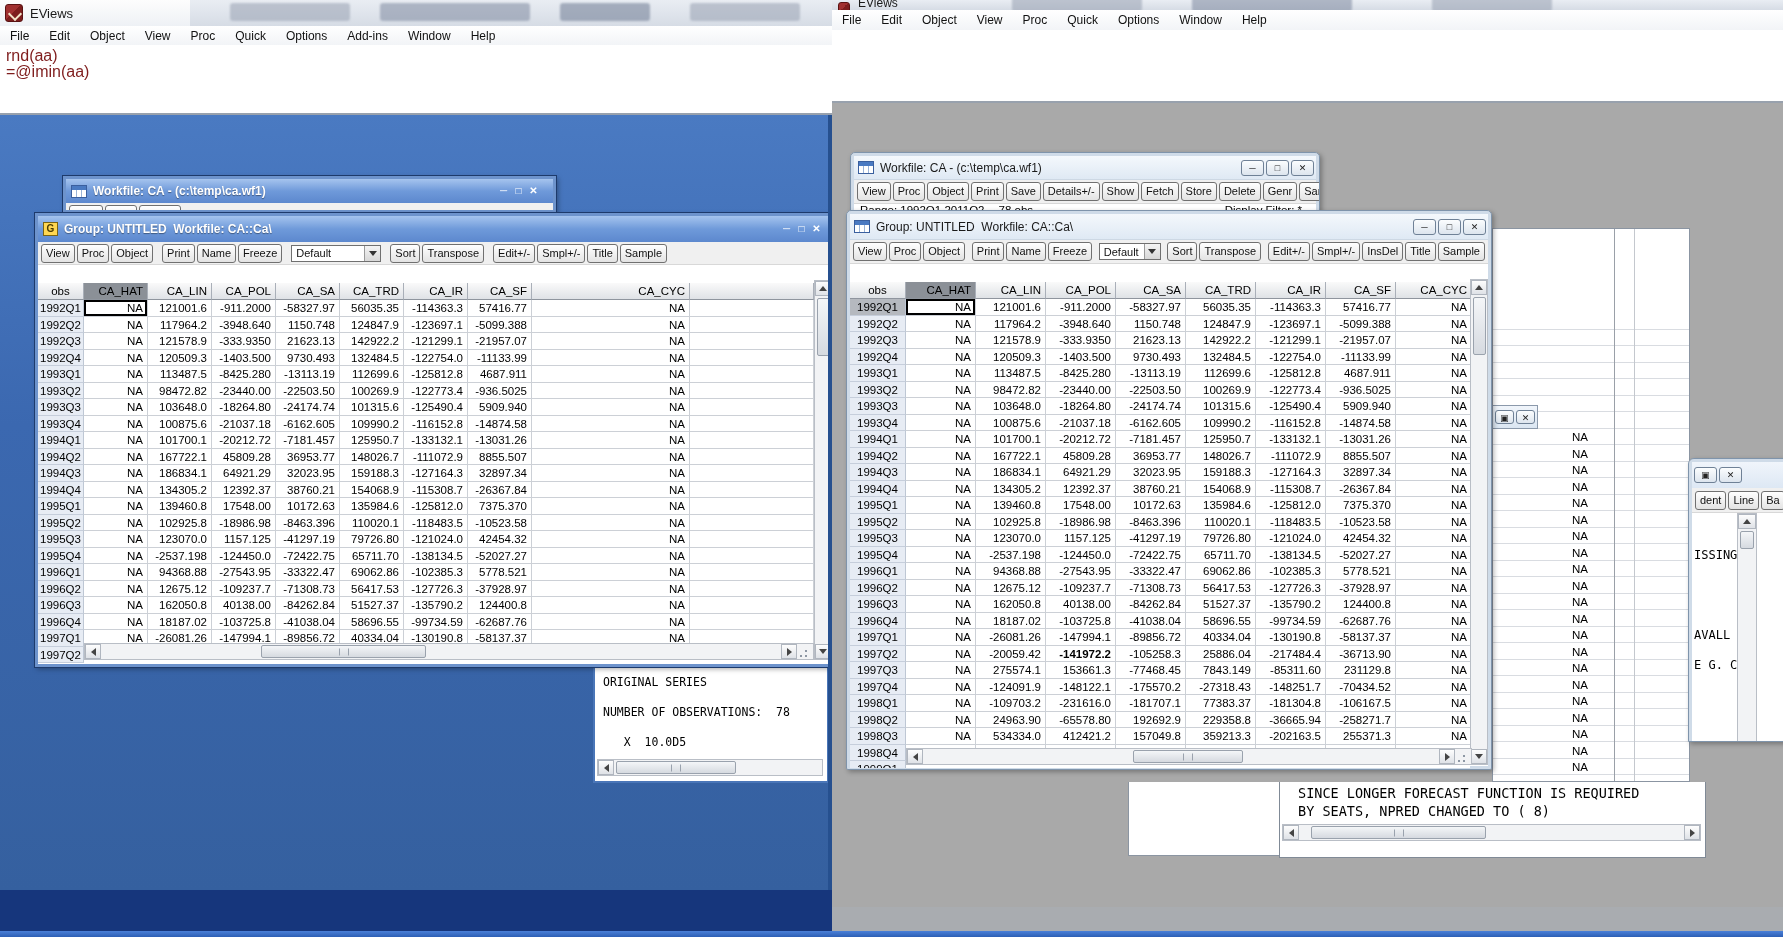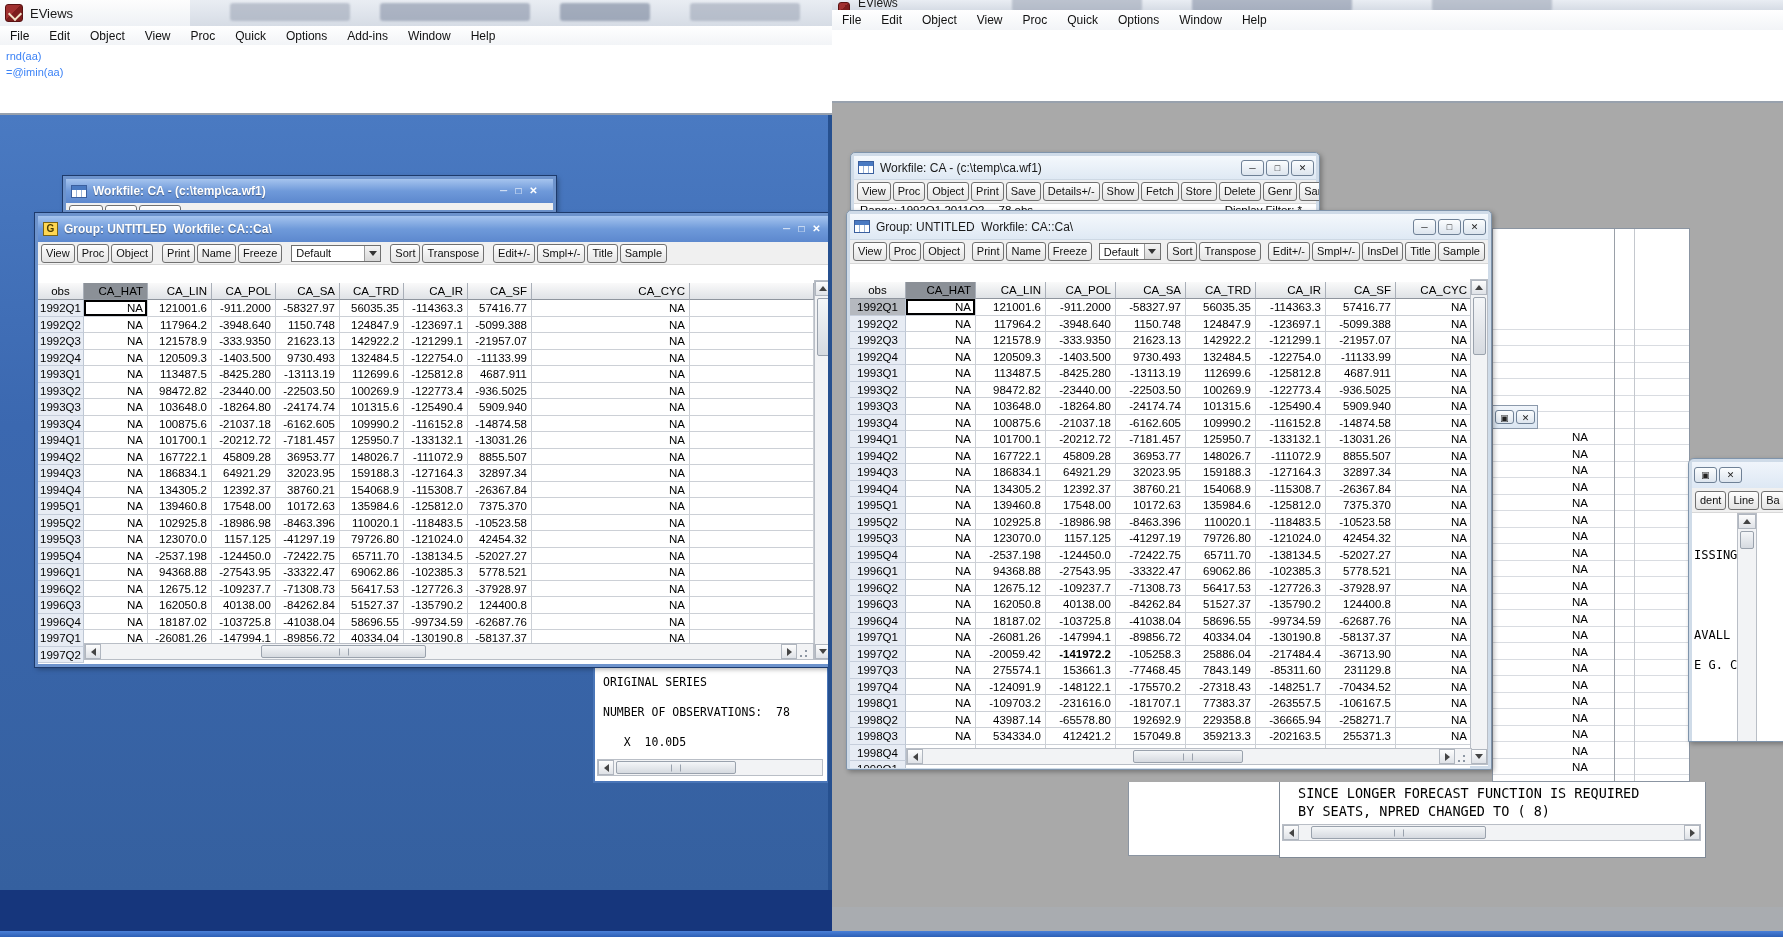--- a/index.html
+++ b/index.html
@@ -8,21 +8,21 @@
   .abs{position:absolute;}
   
   .titlestrip{background:linear-gradient(#e9edf3,#d6dce5);}
   .apptitle{font-size:13px;color:#1a1a1a;}
   .logo{width:18px;height:18px;border-radius:3px;background:linear-gradient(135deg,#a03030 0 45%,#7d1d1d 45%);border:1px solid #5a1212;box-sizing:border-box;}
   .logo:after{content:"";display:block;width:8px;height:8px;margin:4px;border:2px solid #f2e3c8;border-top:none;border-right:none;transform:rotate(-45deg);}
   .blob{position:absolute;top:3px;height:18px;border-radius:3px;background:#98a1b2;opacity:.55;filter:blur(1px);}
   .menubar{background:linear-gradient(#ffffff,#f2f4f7);border-bottom:1px solid #d6dae0;display:flex;align-items:center;}
   .menu-item{font-size:12px;color:#111;padding:2px 10px;}
   .cmdarea{background:#fff;}
-  .cmdline{font-size:11px;color:#3b82f6;line-height:16px;white-space:pre;}
+  .cmdline{font-size:16px;color:#7f1d1d;line-height:16px;white-space:pre;}
   .divider{background:#98a1ad;height:2px;}
   
   .mdi-blue{background:linear-gradient(180deg,#4a7ac2 0%,#3b68b0 40%,#35609f 100%);}
   .mdi-gray{background:#a9a9a9;}
   
   .win-blue{border:3px solid #6d93cc;outline:1px solid #1d3a6b;box-sizing:border-box;background:#fff;box-shadow:2px 2px 5px rgba(0,0,0,.35);}
   .tb-blue{background:linear-gradient(#a5c4ee,#6f9ada 50%,#5c88ce);display:flex;align-items:center;color:#fff;}
   .tb-blue .wtitle{font-size:12px;font-weight:bold;color:#fff;text-shadow:0 1px 1px rgba(0,0,0,.4);white-space:pre;}
   .win-aero{border:1px solid #7f94ab;box-shadow:0 0 0 3px #cfdbe8 inset, 2px 2px 5px rgba(0,0,0,.3);box-sizing:border-box;background:#fff;border-radius:5px 5px 2px 2px;}
   .tb-aero{background:linear-gradient(#f4f8fc,#dfe9f4);display:flex;align-items:center;border-bottom:1px solid #cdd8e4;margin:3px 3px 0 3px;}
@@ -894,28 +894,28 @@
           <div class="cell " style="width: 70px;">-70434.52</div>
           <div class="cell " style="width: 76px;">NA</div>
         </div>
         <div class="trow">
           <div class="cell obscell" style="width: 56px;">1998Q1</div>
           <div class="cell " style="width: 70px;">NA</div>
           <div class="cell " style="width: 70px;">-109703.2</div>
           <div class="cell " style="width: 70px;">-231616.0</div>
           <div class="cell " style="width: 70px;">-181707.1</div>
           <div class="cell " style="width: 70px;">77383.37</div>
-          <div class="cell " style="width: 70px;">-263557.5</div>
+          <div class="cell " style="width: 70px;">-181304.8</div>
           <div class="cell " style="width: 70px;">-106167.5</div>
           <div class="cell " style="width: 76px;">NA</div>
         </div>
         <div class="trow">
           <div class="cell obscell" style="width: 56px;">1998Q2</div>
           <div class="cell " style="width: 70px;">NA</div>
-          <div class="cell " style="width: 70px;">43987.14</div>
+          <div class="cell " style="width: 70px;">24963.90</div>
           <div class="cell " style="width: 70px;">-65578.80</div>
           <div class="cell " style="width: 70px;">192692.9</div>
           <div class="cell " style="width: 70px;">229358.8</div>
           <div class="cell " style="width: 70px;">-36665.94</div>
           <div class="cell " style="width: 70px;">-258271.7</div>
           <div class="cell " style="width: 76px;">NA</div>
         </div>
         <div class="trow">
           <div class="cell obscell" style="width: 56px;">1998Q3</div>
           <div class="cell " style="width: 70px;">NA</div>

